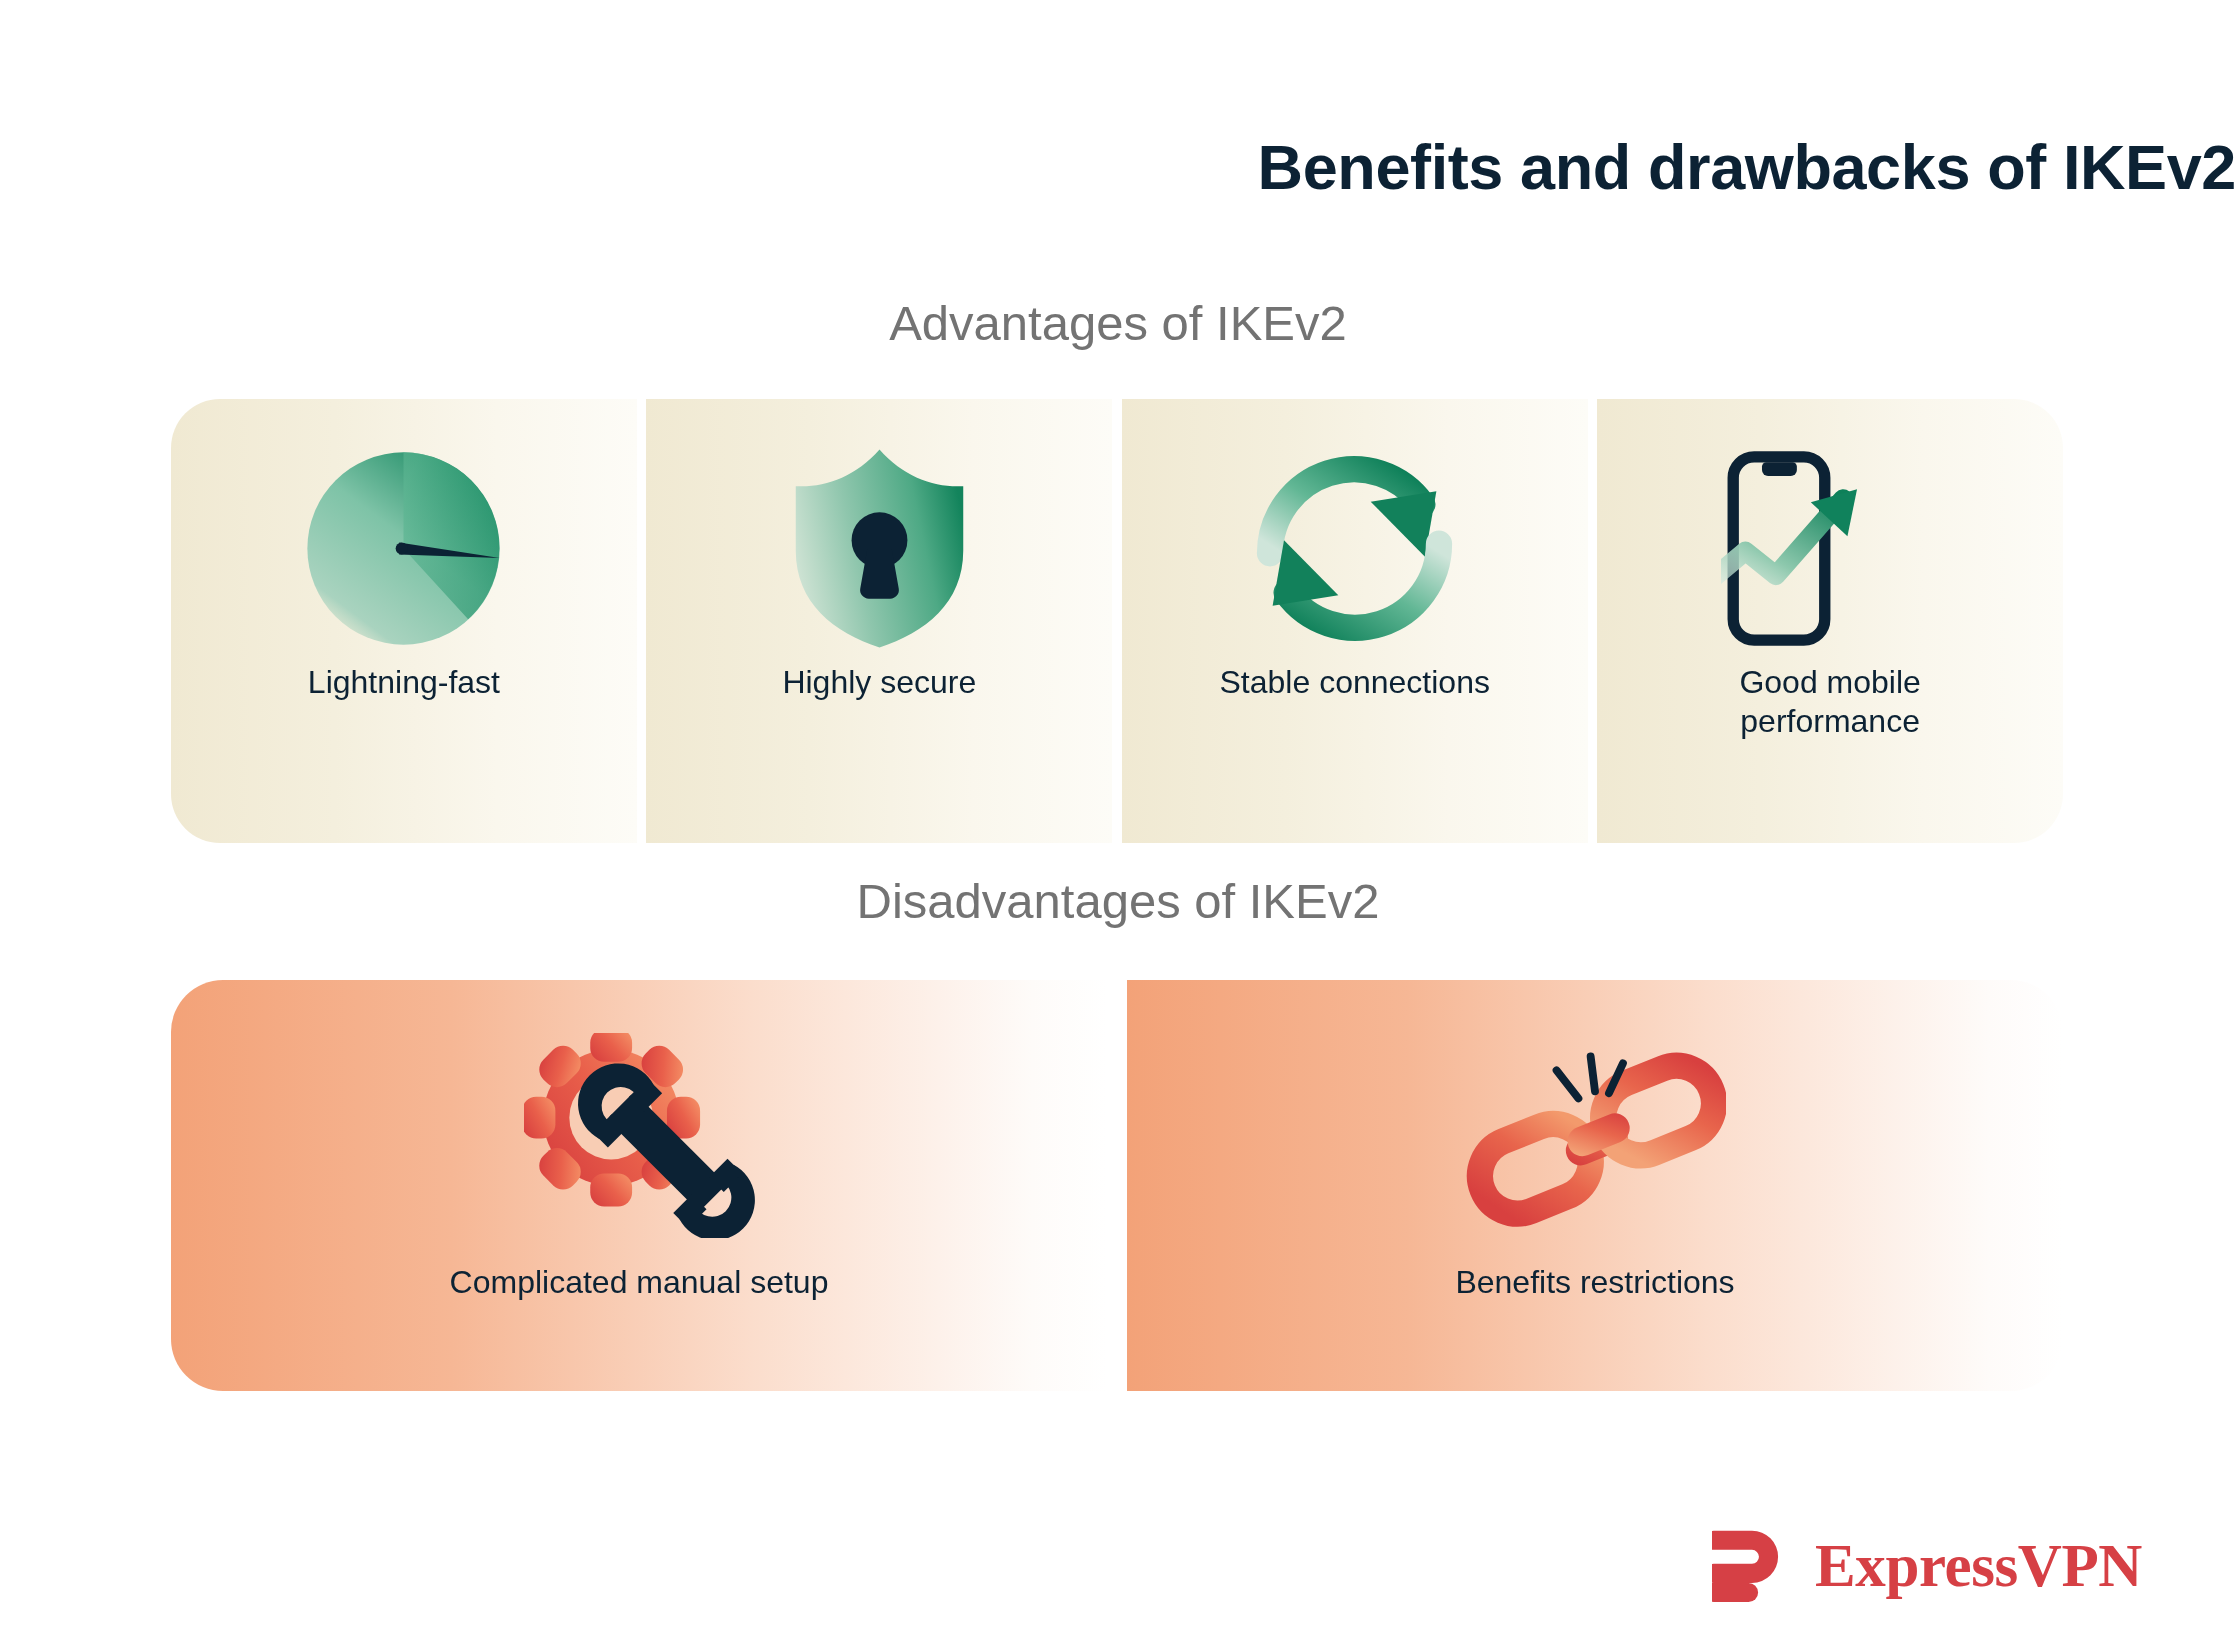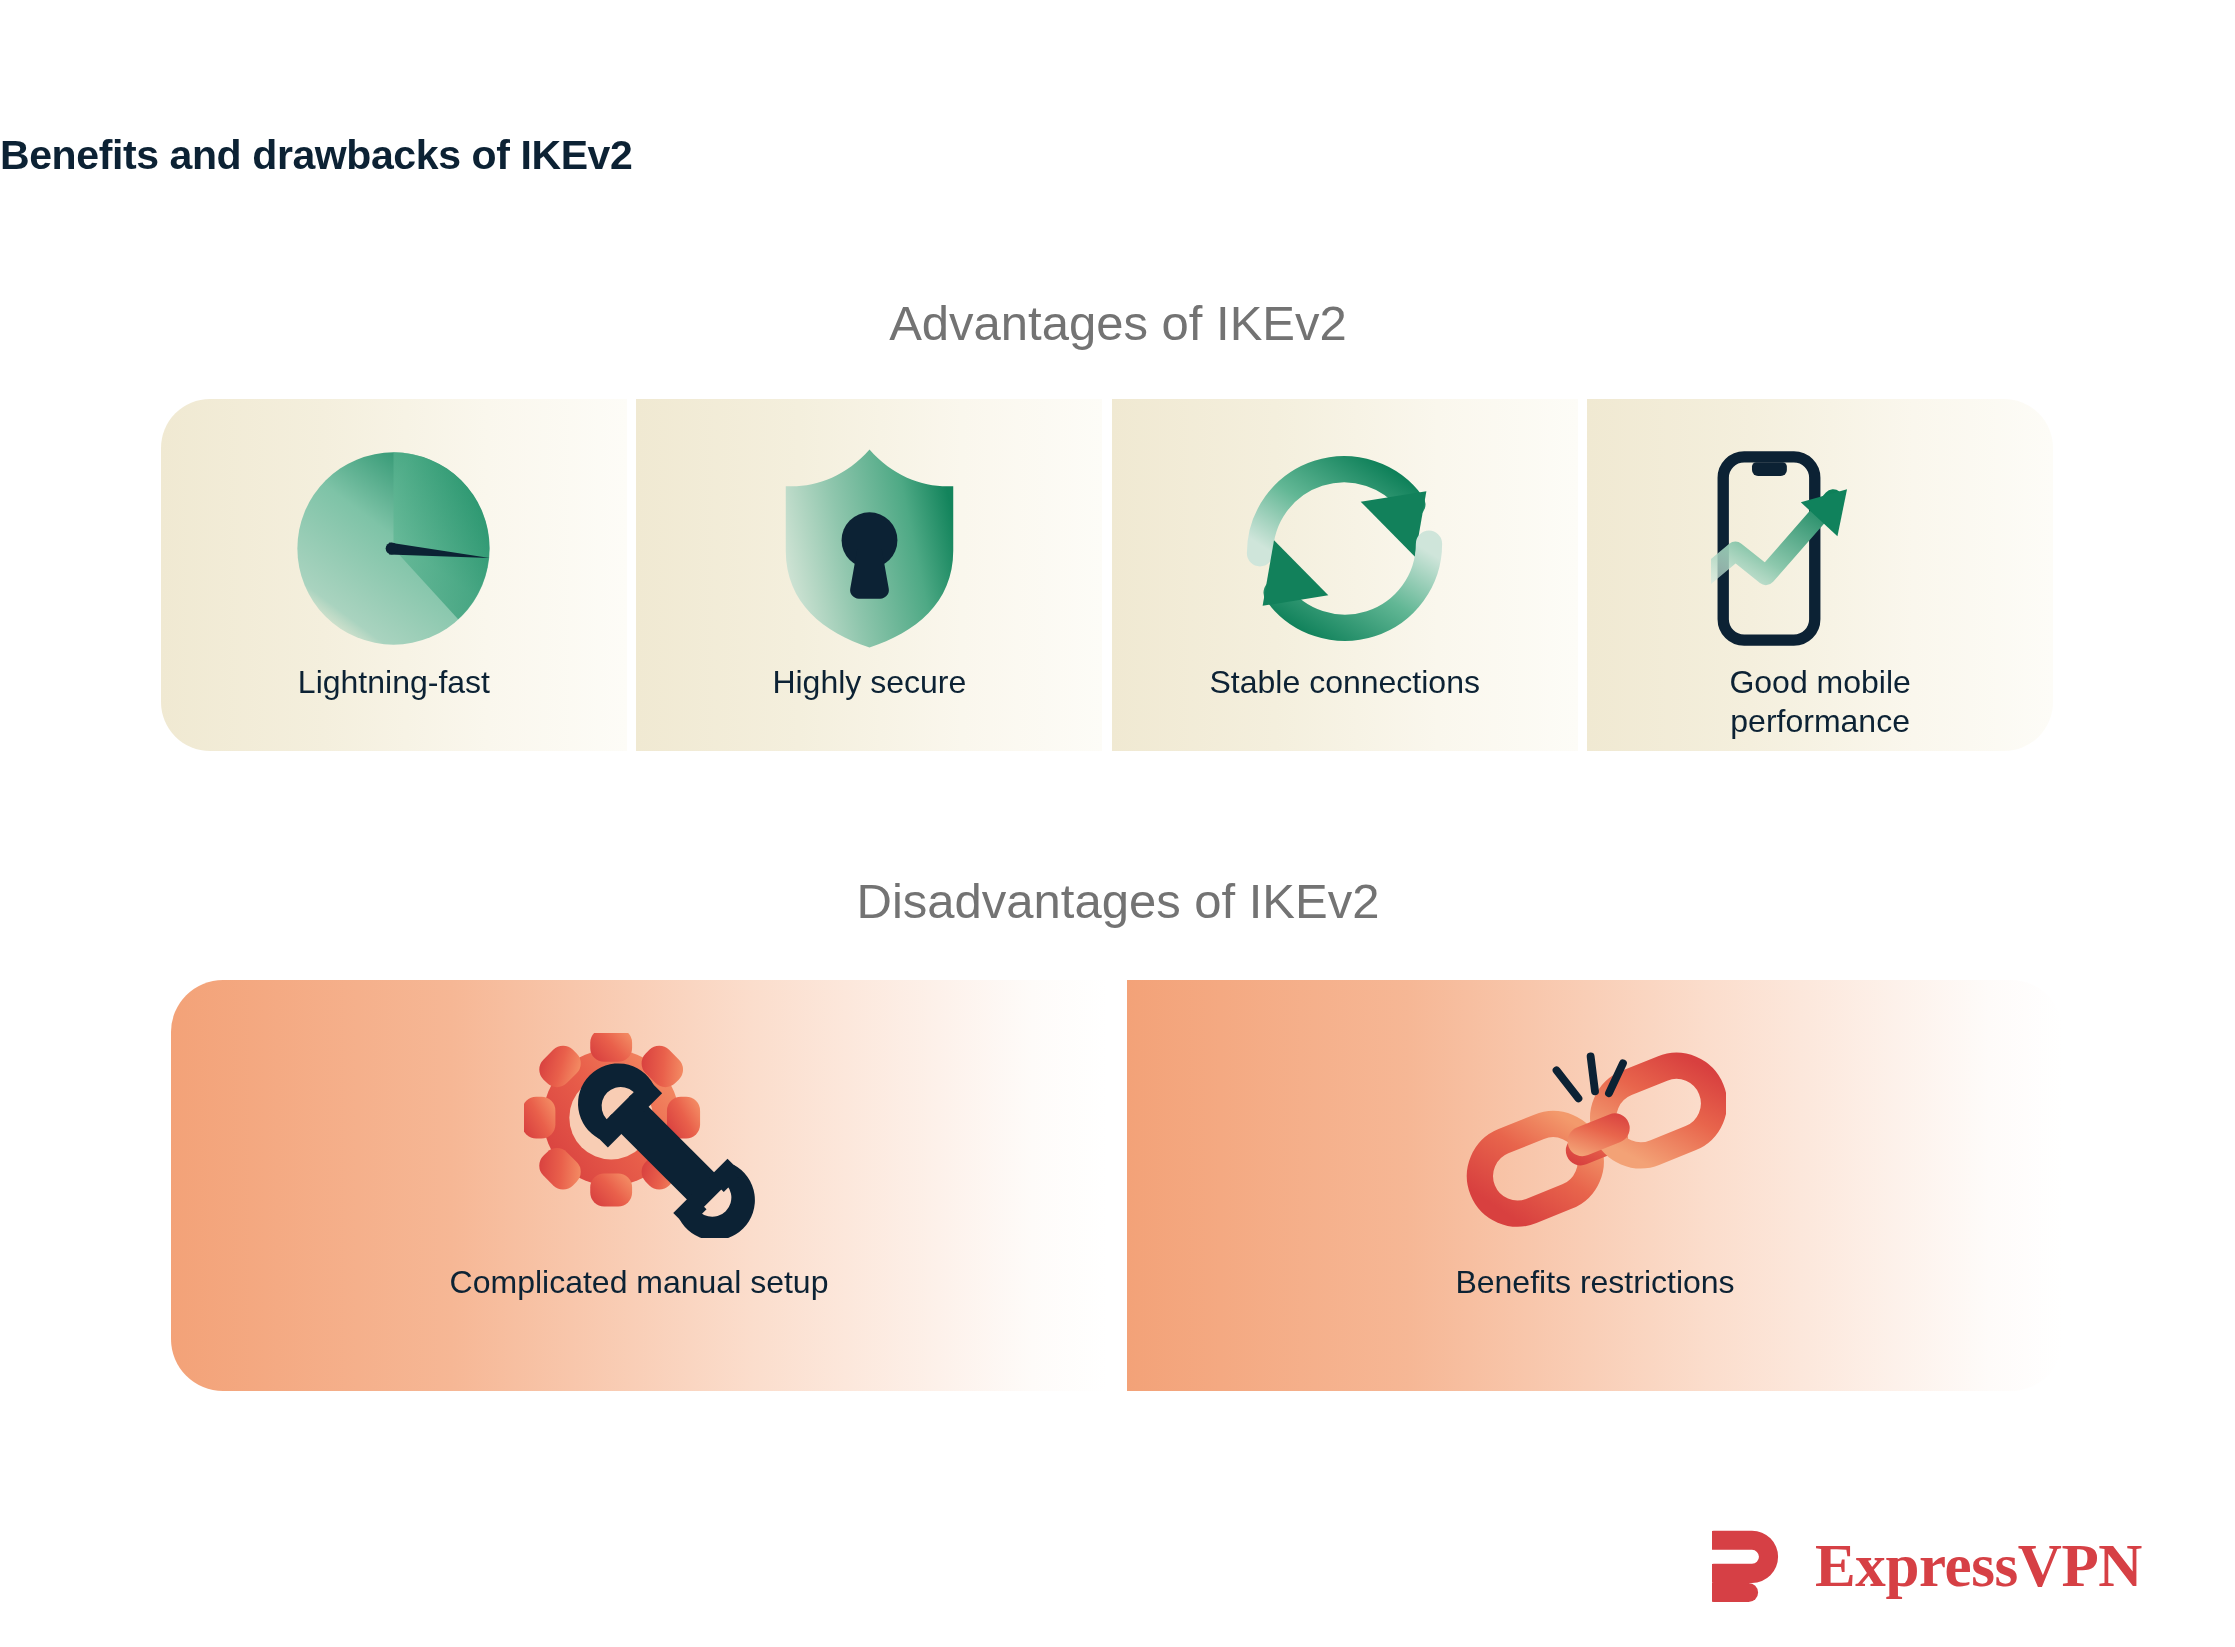--- a/index.html
+++ b/index.html
@@ -20,22 +20,22 @@
     inset: 0;
     background: #ffffff;
   }
 
   
   .page-title {
     position: absolute;
     left: 0;
     top: 133px;
     width: 2236px;
-    text-align: left;
-    font-size: 41px;
+    text-align: right;
+    font-size: 63px;
     font-weight: 700;
     letter-spacing: -0.4px;
     color: #0c2234;
     line-height: 1.1;
   }
 
   
   .section-heading {
     position: absolute;
     width: 2236px;
@@ -48,24 +48,24 @@
   }
   #adv-heading { top: 297px; }
   #dis-heading { top: 875px; text-align: center; }
 
   
   .row {
     position: absolute;
     display: flex;
   }
   #adv-row {
-    left: 161px;
+    left: 171px;
     top: 399px;
     width: 1892px;
-    height: 352px;
+    height: 444px;
     gap: 9.6px;
   }
   #dis-row {
     left: 171px;
     top: 980px;
     width: 1892px;
     height: 411px;
     gap: 20px;
   }
 

